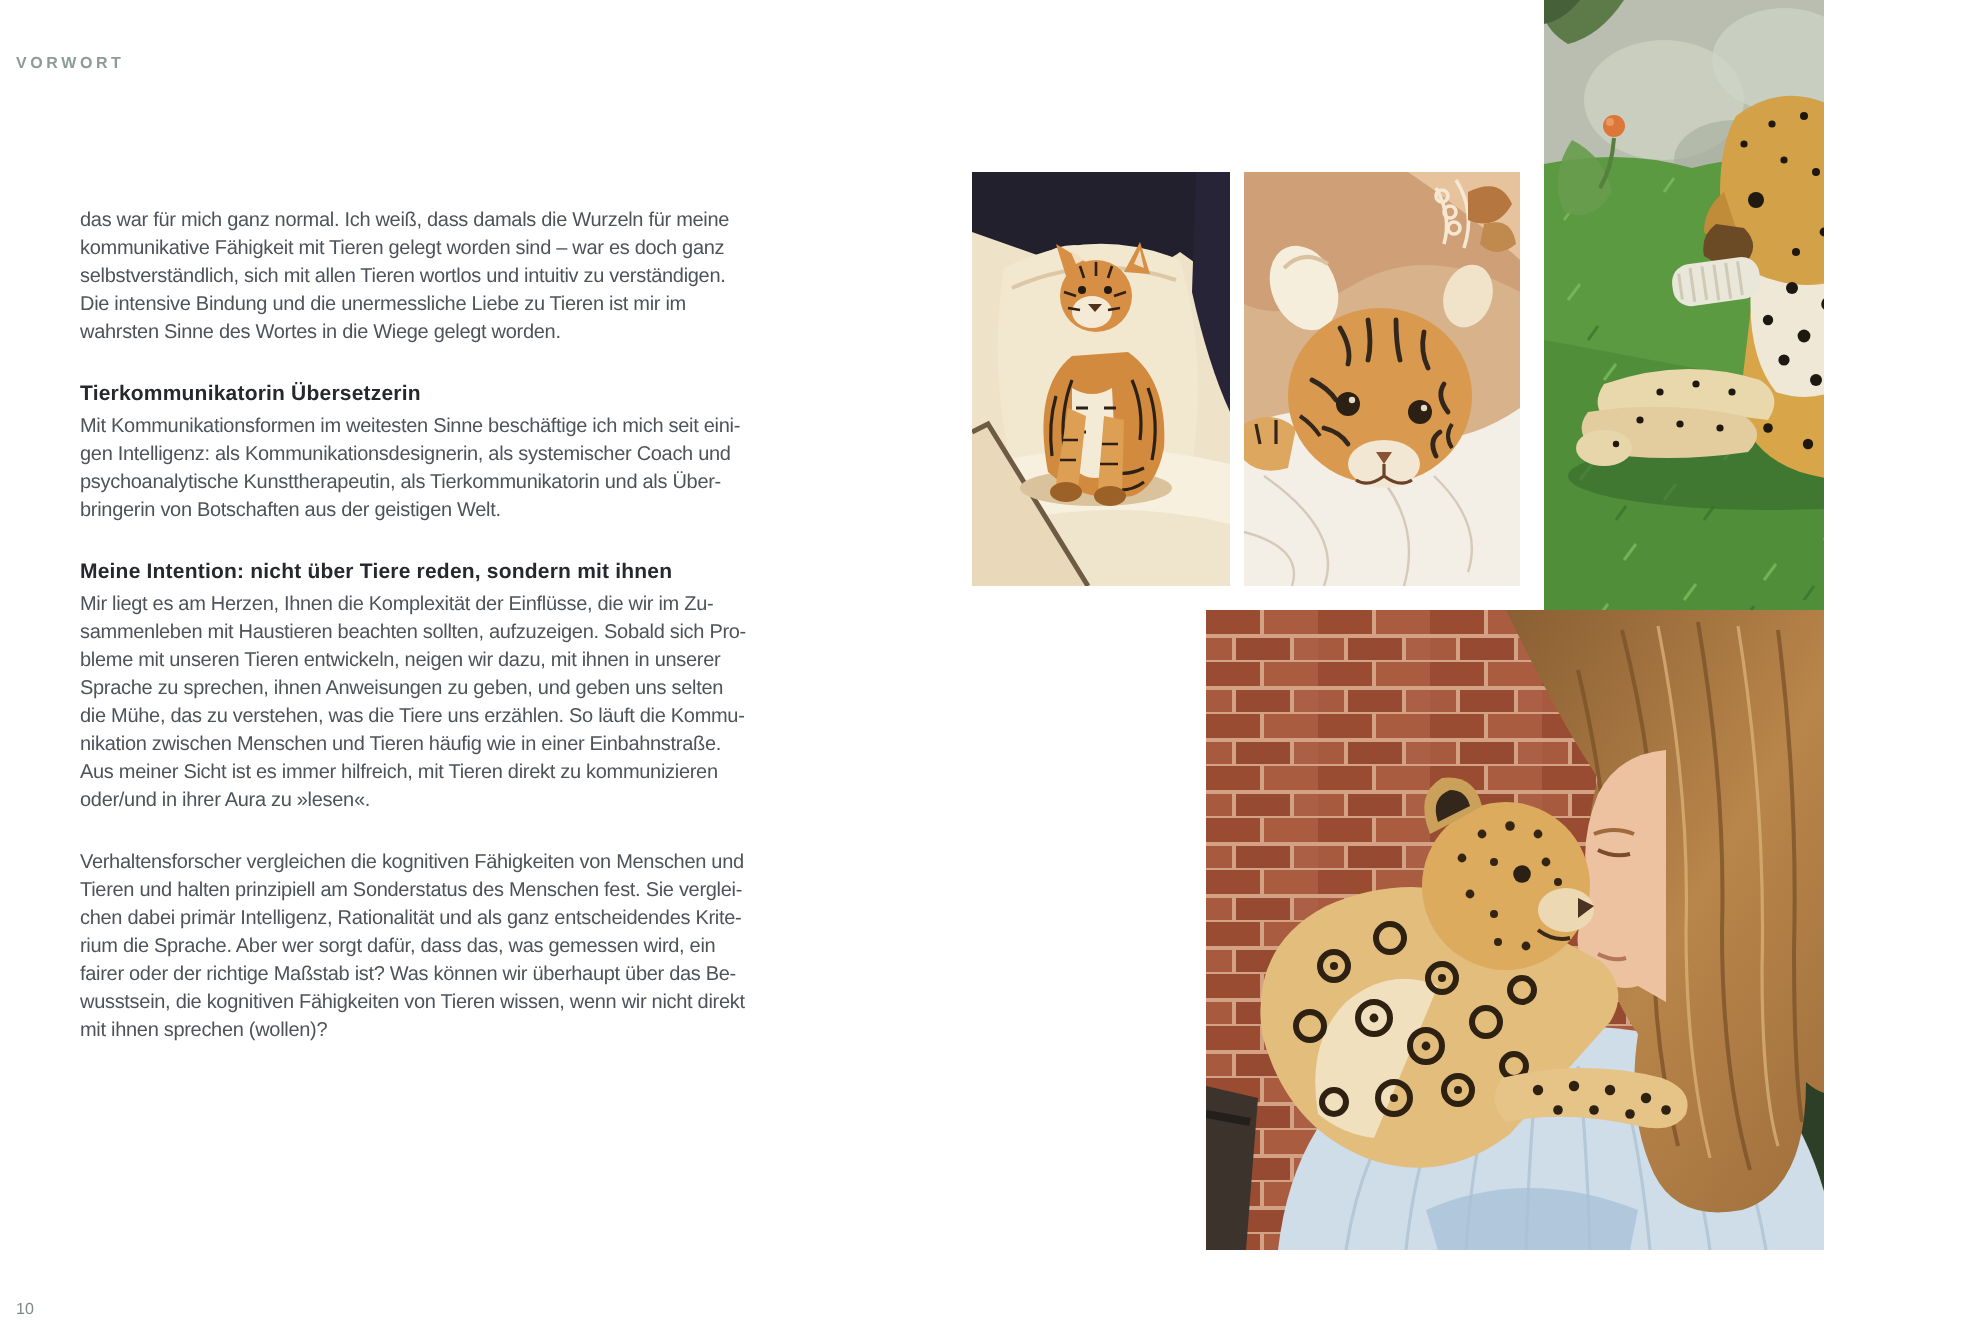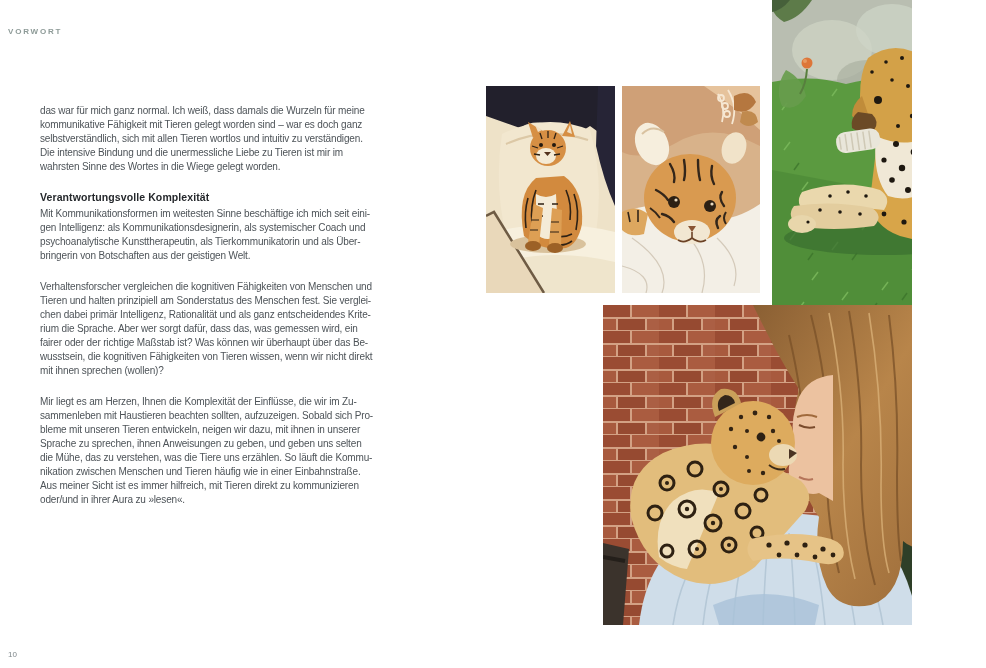--- a/index.html
+++ b/index.html
@@ -37,40 +37,41 @@
 
   <div>
     <div class="running-head">VORWORT</div>
 
     <div class="body-col">
       <p>das war für mich ganz normal. Ich weiß, dass damals die Wurzeln für meine
 kommunikative Fähigkeit mit Tieren gelegt worden sind – war es doch ganz
 selbstverständlich, sich mit allen Tieren wortlos und intuitiv zu verständigen.
 Die intensive Bindung und die unermessliche Liebe zu Tieren ist mir im
 wahrsten Sinne des Wortes in die Wiege gelegt worden.</p>
-      <h3>Verantwortungsvolle Komplexität</h3>
+      <h3>Tierkommunikatorin Übersetzerin</h3>
       <p>Mit Kommunikationsformen im weitesten Sinne beschäftige ich mich seit eini-
 gen Intelligenz: als Kommunikationsdesignerin, als systemischer Coach und
 psychoanalytische Kunsttherapeutin, als Tierkommunikatorin und als Über-
 bringerin von Botschaften aus der geistigen Welt.</p>
-      <p>Verhaltensforscher vergleichen die kognitiven Fähigkeiten von Menschen und
-Tieren und halten prinzipiell am Sonderstatus des Menschen fest. Sie verglei-
-chen dabei primär Intelligenz, Rationalität und als ganz entscheidendes Krite-
-rium die Sprache. Aber wer sorgt dafür, dass das, was gemessen wird, ein
-fairer oder der richtige Maßstab ist? Was können wir überhaupt über das Be-
-wusstsein, die kognitiven Fähigkeiten von Tieren wissen, wenn wir nicht direkt
-mit ihnen sprechen (wollen)?</p>
+      <h3>Meine Intention: nicht über Tiere reden, sondern mit ihnen</h3>
       <p>Mir liegt es am Herzen, Ihnen die Komplexität der Einflüsse, die wir im Zu-
 sammenleben mit Haustieren beachten sollten, aufzuzeigen. Sobald sich Pro-
 bleme mit unseren Tieren entwickeln, neigen wir dazu, mit ihnen in unserer
 Sprache zu sprechen, ihnen Anweisungen zu geben, und geben uns selten
 die Mühe, das zu verstehen, was die Tiere uns erzählen. So läuft die Kommu-
 nikation zwischen Menschen und Tieren häufig wie in einer Einbahnstraße.
 Aus meiner Sicht ist es immer hilfreich, mit Tieren direkt zu kommunizieren
 oder/und in ihrer Aura zu »lesen«.</p>
+      <p>Verhaltensforscher vergleichen die kognitiven Fähigkeiten von Menschen und
+Tieren und halten prinzipiell am Sonderstatus des Menschen fest. Sie verglei-
+chen dabei primär Intelligenz, Rationalität und als ganz entscheidendes Krite-
+rium die Sprache. Aber wer sorgt dafür, dass das, was gemessen wird, ein
+fairer oder der richtige Maßstab ist? Was können wir überhaupt über das Be-
+wusstsein, die kognitiven Fähigkeiten von Tieren wissen, wenn wir nicht direkt
+mit ihnen sprechen (wollen)?</p>
     </div>
 
     <div class="folio folio-left">10</div>
   </div>
 
   <div>
 
     <div class="photo photo-tiger-sofa">
       <svg viewBox="0 0 129 207" preserveAspectRatio="none">
         <rect width="129" height="207" fill="#eee2c8"></rect>

